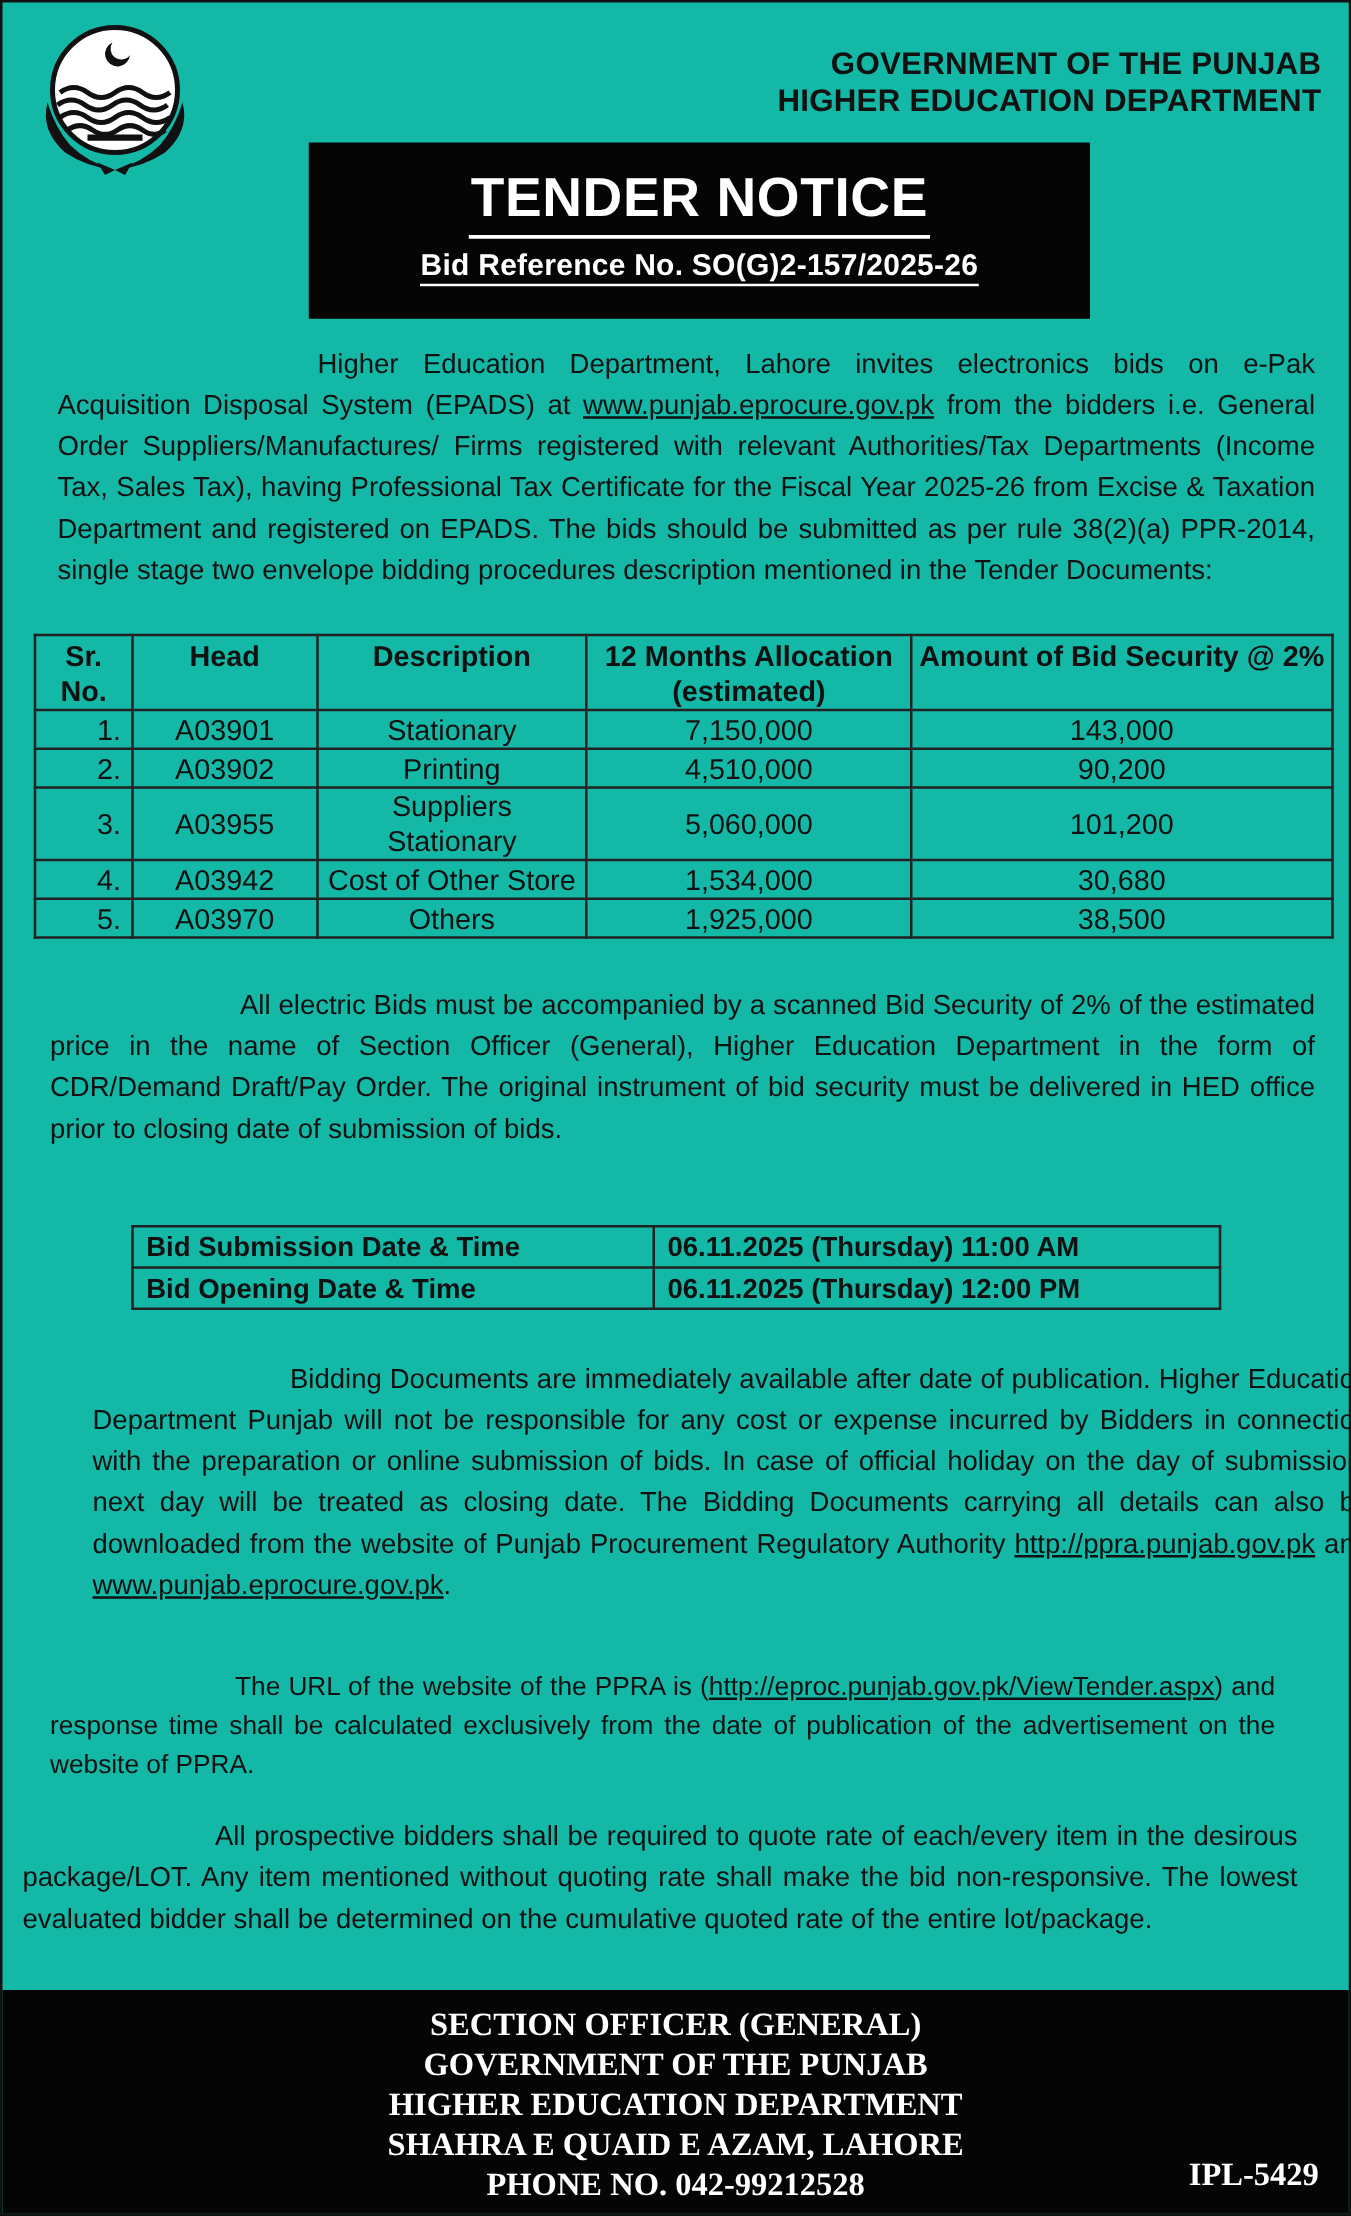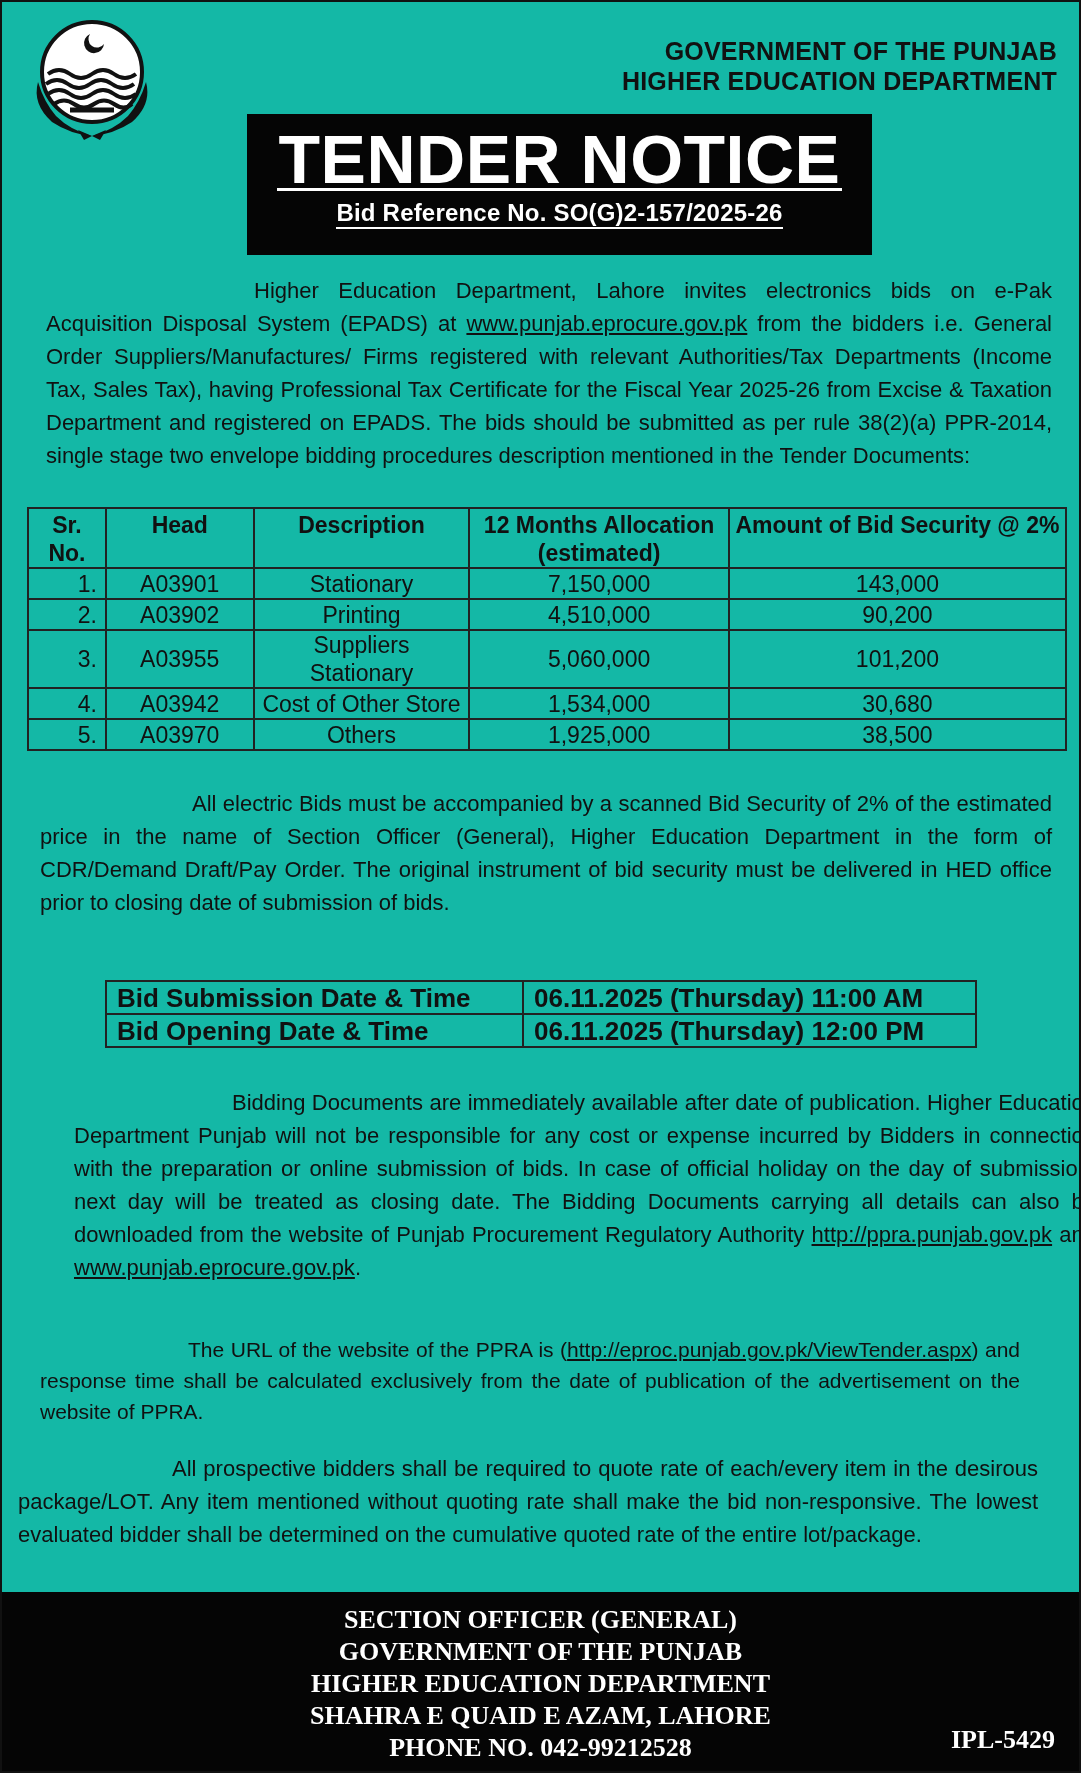--- a/index.html
+++ b/index.html
@@ -13,21 +13,21 @@
     .header-right {
       position: absolute; right: 22px; top: 34px; text-align: right;
       font-family: "Liberation Sans", sans-serif; font-weight: bold;
       font-size: 25px; line-height: 30px; letter-spacing: 0.2px; color: #111;
     }
     .title-box {
       position: absolute; left: 245px; top: 112px; width: 625px; height: 141px;
       background: #050505; color: #fff; text-align: center;
     }
     .title-main {
-      display: inline-block; margin-top: 16px; font-weight: bold; font-size: 68px; line-height: 58px;
+      display: inline-block; margin-top: 16px; font-weight: bold; font-size: 44px; line-height: 58px;
       letter-spacing: 0.5px; border-bottom: 3px solid #fff; padding: 0 2px 0 2px;
     }
     .title-ref {
       display: block; margin: 8px auto 16px; width: max-content; font-weight: bold; font-size: 24px;
       line-height: 28px; border-bottom: 2px solid #fff; letter-spacing: 0.2px;
     }
     .para {
       position: absolute; left: 44px; width: 1006px; font-size: 22px; line-height: 33px;
       text-align: justify; color: #111;
     }
@@ -36,21 +36,21 @@
     table.items {
       position: absolute; left: 25px; top: 505px; width: 1040px; border-collapse: collapse;
       font-size: 23px; color: #111;
     }
     table.items th, table.items td { border: 2px solid #222; padding: 0 4px; }
     table.items th { font-weight: bold; line-height: 28px; vertical-align: top; padding-top: 2px; }
     table.items td { height: 29px; line-height: 28px; text-align: center; }
     table.items td.sr { text-align: right; padding-right: 8px; }
     table.sched {
       position: absolute; left: 103px; top: 978px; width: 872px; border-collapse: collapse;
-      font-size: 26px; font-weight: bold; color: #111;
+      font-size: 22px; font-weight: bold; color: #111;
     }
     table.sched td { border: 2px solid #222; height: 31px; line-height: 30px; padding: 0 10px; }
     table.sched td.k { width: 395px; }
     .footer {
       position: absolute; left: 0; top: 1590px; width: 1077px; height: 179px; background: #050505;
       color: #fff; font-family: "Liberation Serif", serif; font-weight: bold;
     }
     .footer .lines { position: absolute; left: 0; width: 1077px; top: 12px; text-align: center; font-size: 26px; line-height: 32px; }
     .footer .code { position: absolute; right: 24px; top: 133px; font-size: 26px; }
   </style>

